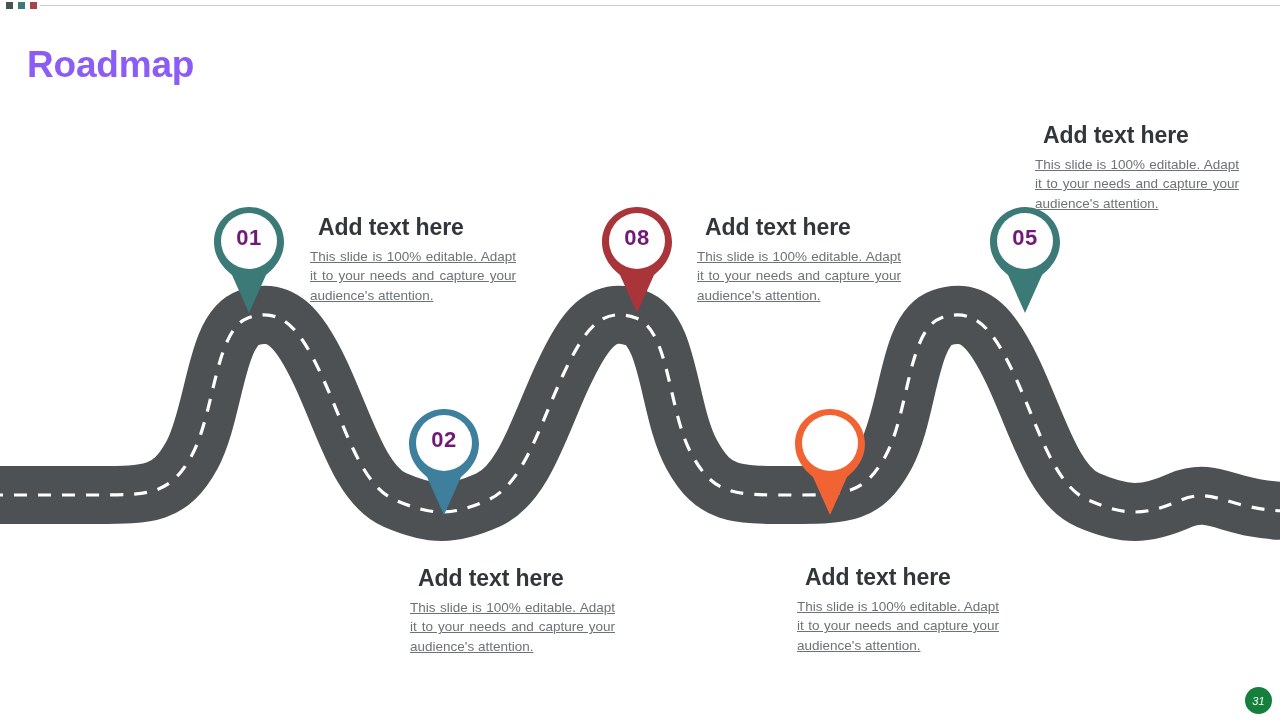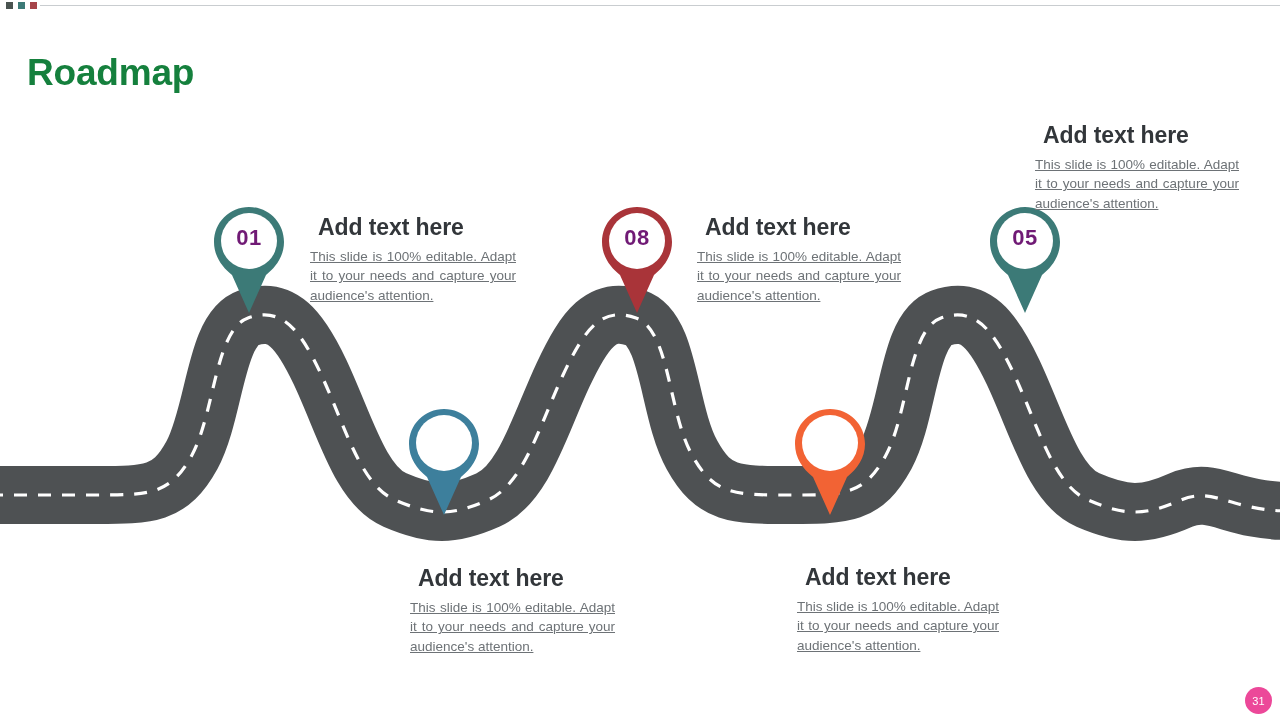--- a/index.html
+++ b/index.html
@@ -37,25 +37,25 @@
     top: 5px;
     left: 40px;
     width: 1240px;
     height: 1px;
     background: #c9cdd0;
   }
 
   
   .slide-title {
     position: absolute;
-    top: 28px;
+    top: 20px;
     left: 27px;
     font-size: 37px;
     font-weight: bold;
-    color: #15803d;
+    color: #8b5cf6;
     letter-spacing: -0.2px;
     line-height: 1.1;
   }
 
   
   .road-layer {
     position: absolute;
     top: 0; left: 0;
     width: 1280px;
     height: 720px;
@@ -121,27 +121,28 @@
   .tb-05 .txt-head { margin-left: 8px; }
 
   
   .page-badge {
     position: absolute;
     right: 8px;
     bottom: 6px;
     width: 27px;
     height: 27px;
     border-radius: 50%;
-    background: #ec4899;
+    background: #15803d;
     color: #ffffff;
     font-size: 11px;
     display: flex;
     align-items: center;
     justify-content: center;
     letter-spacing: 0.2px;
+    font-style: italic;
   }
 </style>
 </head>
 <body>
 
 <div class="top-bar">
   <span class="top-dot d1"></span>
   <span class="top-dot d2"></span>
   <span class="top-dot d3"></span>
   <span class="top-rule"></span>
@@ -194,20 +195,21 @@
     <circle cx="39" cy="37" r="28" fill="#ffffff"></circle>
   </svg>
   <span class="pin-number">01</span>
 </div>
 
 <div class="pin pin-02">
   <svg viewBox="0 0 78 112" xmlns="http://www.w3.org/2000/svg">
     <path d="M39 3 C19.5 3 4 18.5 4 38 C4 52 12 63 22 71 L39 109 L56 71 C66 63 74 52 74 38 C74 18.5 58.5 3 39 3 Z" fill="#3d7f9c"></path>
     <circle cx="39" cy="37" r="28" fill="#ffffff"></circle>
   </svg>
+  <span class="pin-number">02</span>
 </div>
 
 <div class="pin pin-03">
   <svg viewBox="0 0 78 112" xmlns="http://www.w3.org/2000/svg">
     <path d="M39 3 C19.5 3 4 18.5 4 38 C4 52 12 63 22 71 L39 109 L56 71 C66 63 74 52 74 38 C74 18.5 58.5 3 39 3 Z" fill="#a93439"></path>
     <circle cx="39" cy="37" r="28" fill="#ffffff"></circle>
   </svg>
   <span class="pin-number">08</span>
 </div>
 

